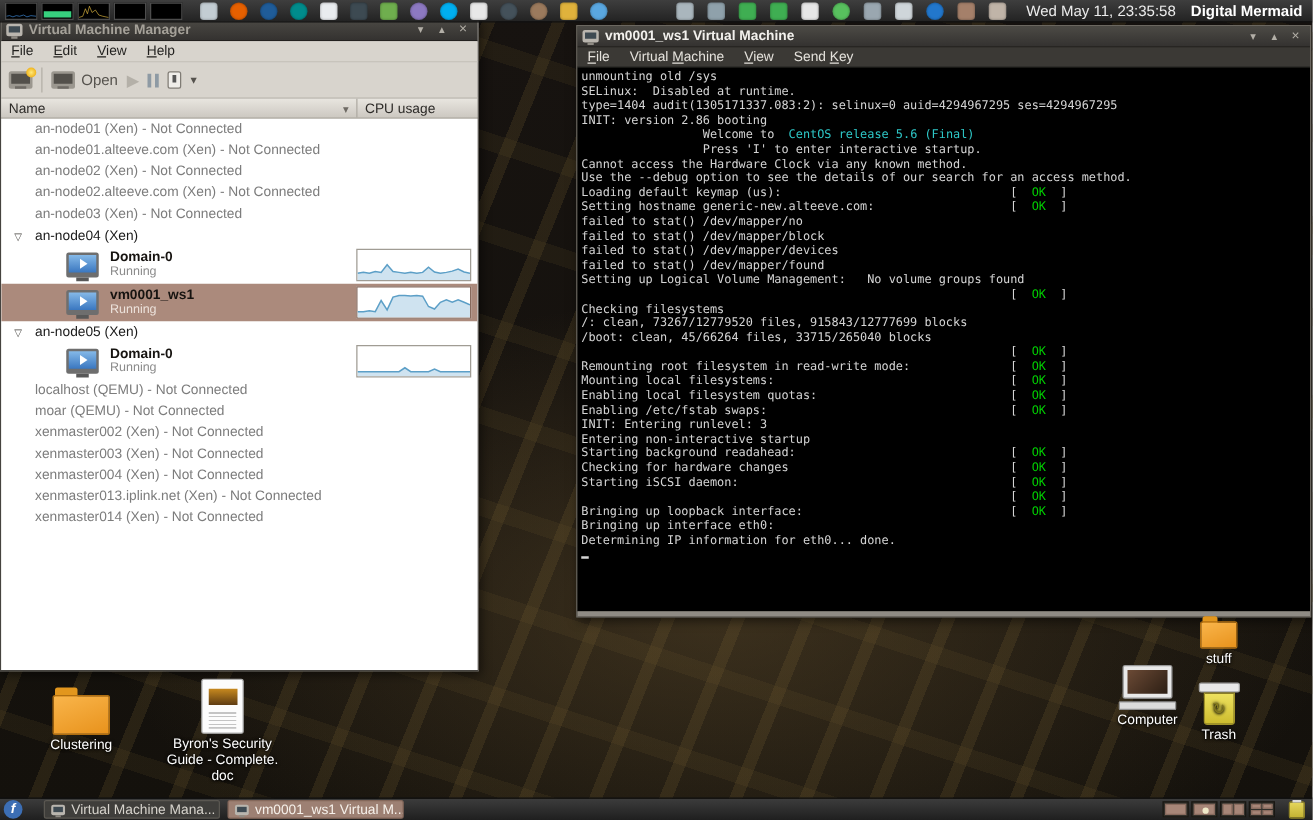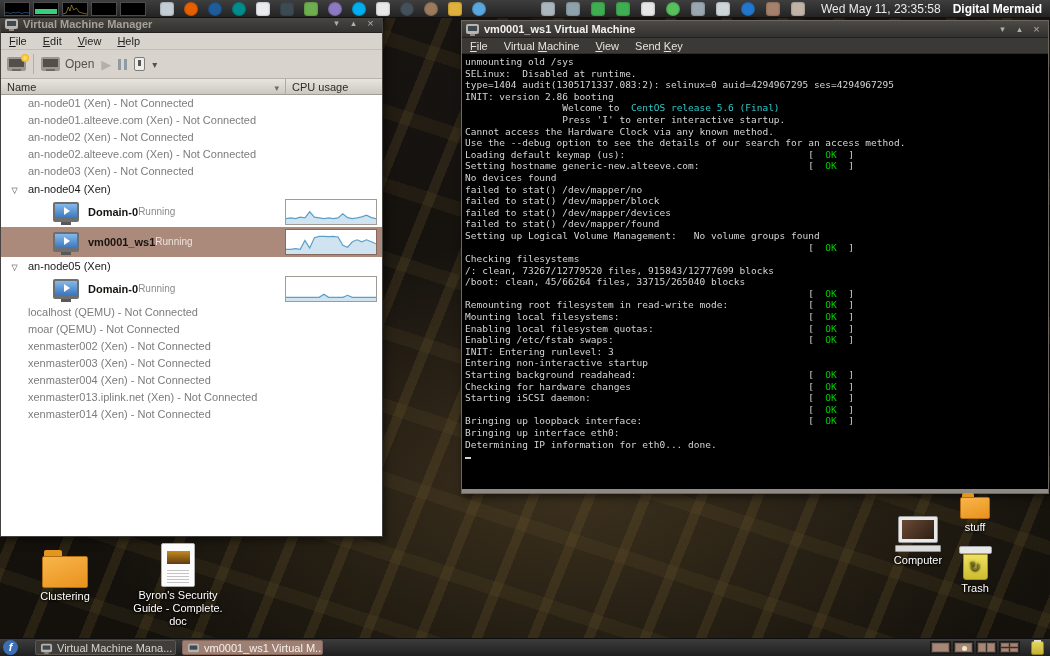--- a/index.html
+++ b/index.html
@@ -83,21 +83,21 @@
   .expander { width:27px; text-align:center; flex:none; }
   .expander::before { content:"▽"; font-size:8px; color:#44423e; }
   .row.vm { height:30px; display:flex; align-items:center; padding-left:52px; position:relative; }
   .row.vm.sel { background:#ab8a7c; }
   .vmicon { width:26px; height:20px; background:#6e6e6e; border-radius:2px; position:relative; margin-right:9px; flex:none; }
   .vmicon .scr { position:absolute; inset:2px 2px 4px 2px; background:linear-gradient(#85b9e8,#3a77c0);
                  display:flex; align-items:center; justify-content:center; }
   .vmicon .scr::before { content:""; width:0; height:0; border-left:6px solid #fff;
                          border-top:4px solid transparent; border-bottom:4px solid transparent; margin-left:2px; }
   .vmicon::after { content:""; position:absolute; left:8px; right:8px; bottom:-3px; height:3px; background:#585858; }
-  .vm .txt { display:flex; flex-direction:row; line-height:12px;text-align:center; }
+  .vm .txt { display:flex; flex-direction:column; line-height:12px; }
   .vm .name { font-weight:bold; color:#161310; }
   .vm .state { font-size:10px; color:#8b8b8b; }
   .vm.sel .state { color:#ece2db; }
   .spark { margin-left:auto; margin-right:5px; width:92px; height:26px; background:#fff;
            border:1px solid #a09c94; flex:none; }
   .vm.sel .spark { border-color:#86695c; }
   .spark svg { width:100%; height:100%; display:block; }
 
   
   .console { left:461px; top:20px; width:588px; height:474px; background:#38362f; border:1px solid #6b6760; }
@@ -347,21 +347,20 @@
       <div class="cline">unmounting old /sys</div>
       <div class="cline">SELinux:  Disabled at runtime.</div>
       <div class="cline">type=1404 audit(1305171337.083:2): selinux=0 auid=4294967295 ses=4294967295</div>
       <div class="cline">INIT: version 2.86 booting</div>
       <div class="cline"><span>                 Welcome to  </span><span style="color: rgb(46, 200, 200);">CentOS release 5.6 (Final)</span></div>
       <div class="cline">                 Press 'I' to enter interactive startup.</div>
       <div class="cline">Cannot access the Hardware Clock via any known method.</div>
       <div class="cline">Use the --debug option to see the details of our search for an access method.</div>
       <div class="cline">Loading default keymap (us):                                [  <span class="ok">OK</span>  ]</div>
       <div class="cline">Setting hostname generic-new.alteeve.com:                   [  <span class="ok">OK</span>  ]</div>
-      <div class="cline">No devices found</div>
       <div class="cline">failed to stat() /dev/mapper/no</div>
       <div class="cline">failed to stat() /dev/mapper/block</div>
       <div class="cline">failed to stat() /dev/mapper/devices</div>
       <div class="cline">failed to stat() /dev/mapper/found</div>
       <div class="cline">Setting up Logical Volume Management:   No volume groups found</div>
       <div class="cline">                                                            [  <span class="ok">OK</span>  ]</div>
       <div class="cline">Checking filesystems</div>
       <div class="cline">/: clean, 73267/12779520 files, 915843/12777699 blocks</div>
       <div class="cline">/boot: clean, 45/66264 files, 33715/265040 blocks</div>
       <div class="cline">                                                            [  <span class="ok">OK</span>  ]</div>
@@ -431,21 +430,21 @@
     </div>
     <div class="lbl">Byron's Security Guide - Complete. doc</div>
   </div>
 <div class="dicon" style="left: 945px; top: 493px; width: 60px;">
     <div class="icon-folder" style="width: 30px; height: 26px;">
       <div class="tab"></div>
       <div class="fbody"></div>
     </div>
     <div class="lbl">stuff</div>
   </div>
-<div class="dicon" style="left: 886px; top: 516px; width: 64px;">
+<div class="dicon" style="left: 886px; top: 532px; width: 64px;">
     <div class="icon-computer">
       <div class="crt">
         <div class="scr"></div>
       </div>
       <div class="kb"></div>
     </div>
     <div class="lbl">Computer</div>
   </div>
 <div class="dicon" style="left: 947px; top: 546px; width: 56px;">
     <div class="icon-trash">

